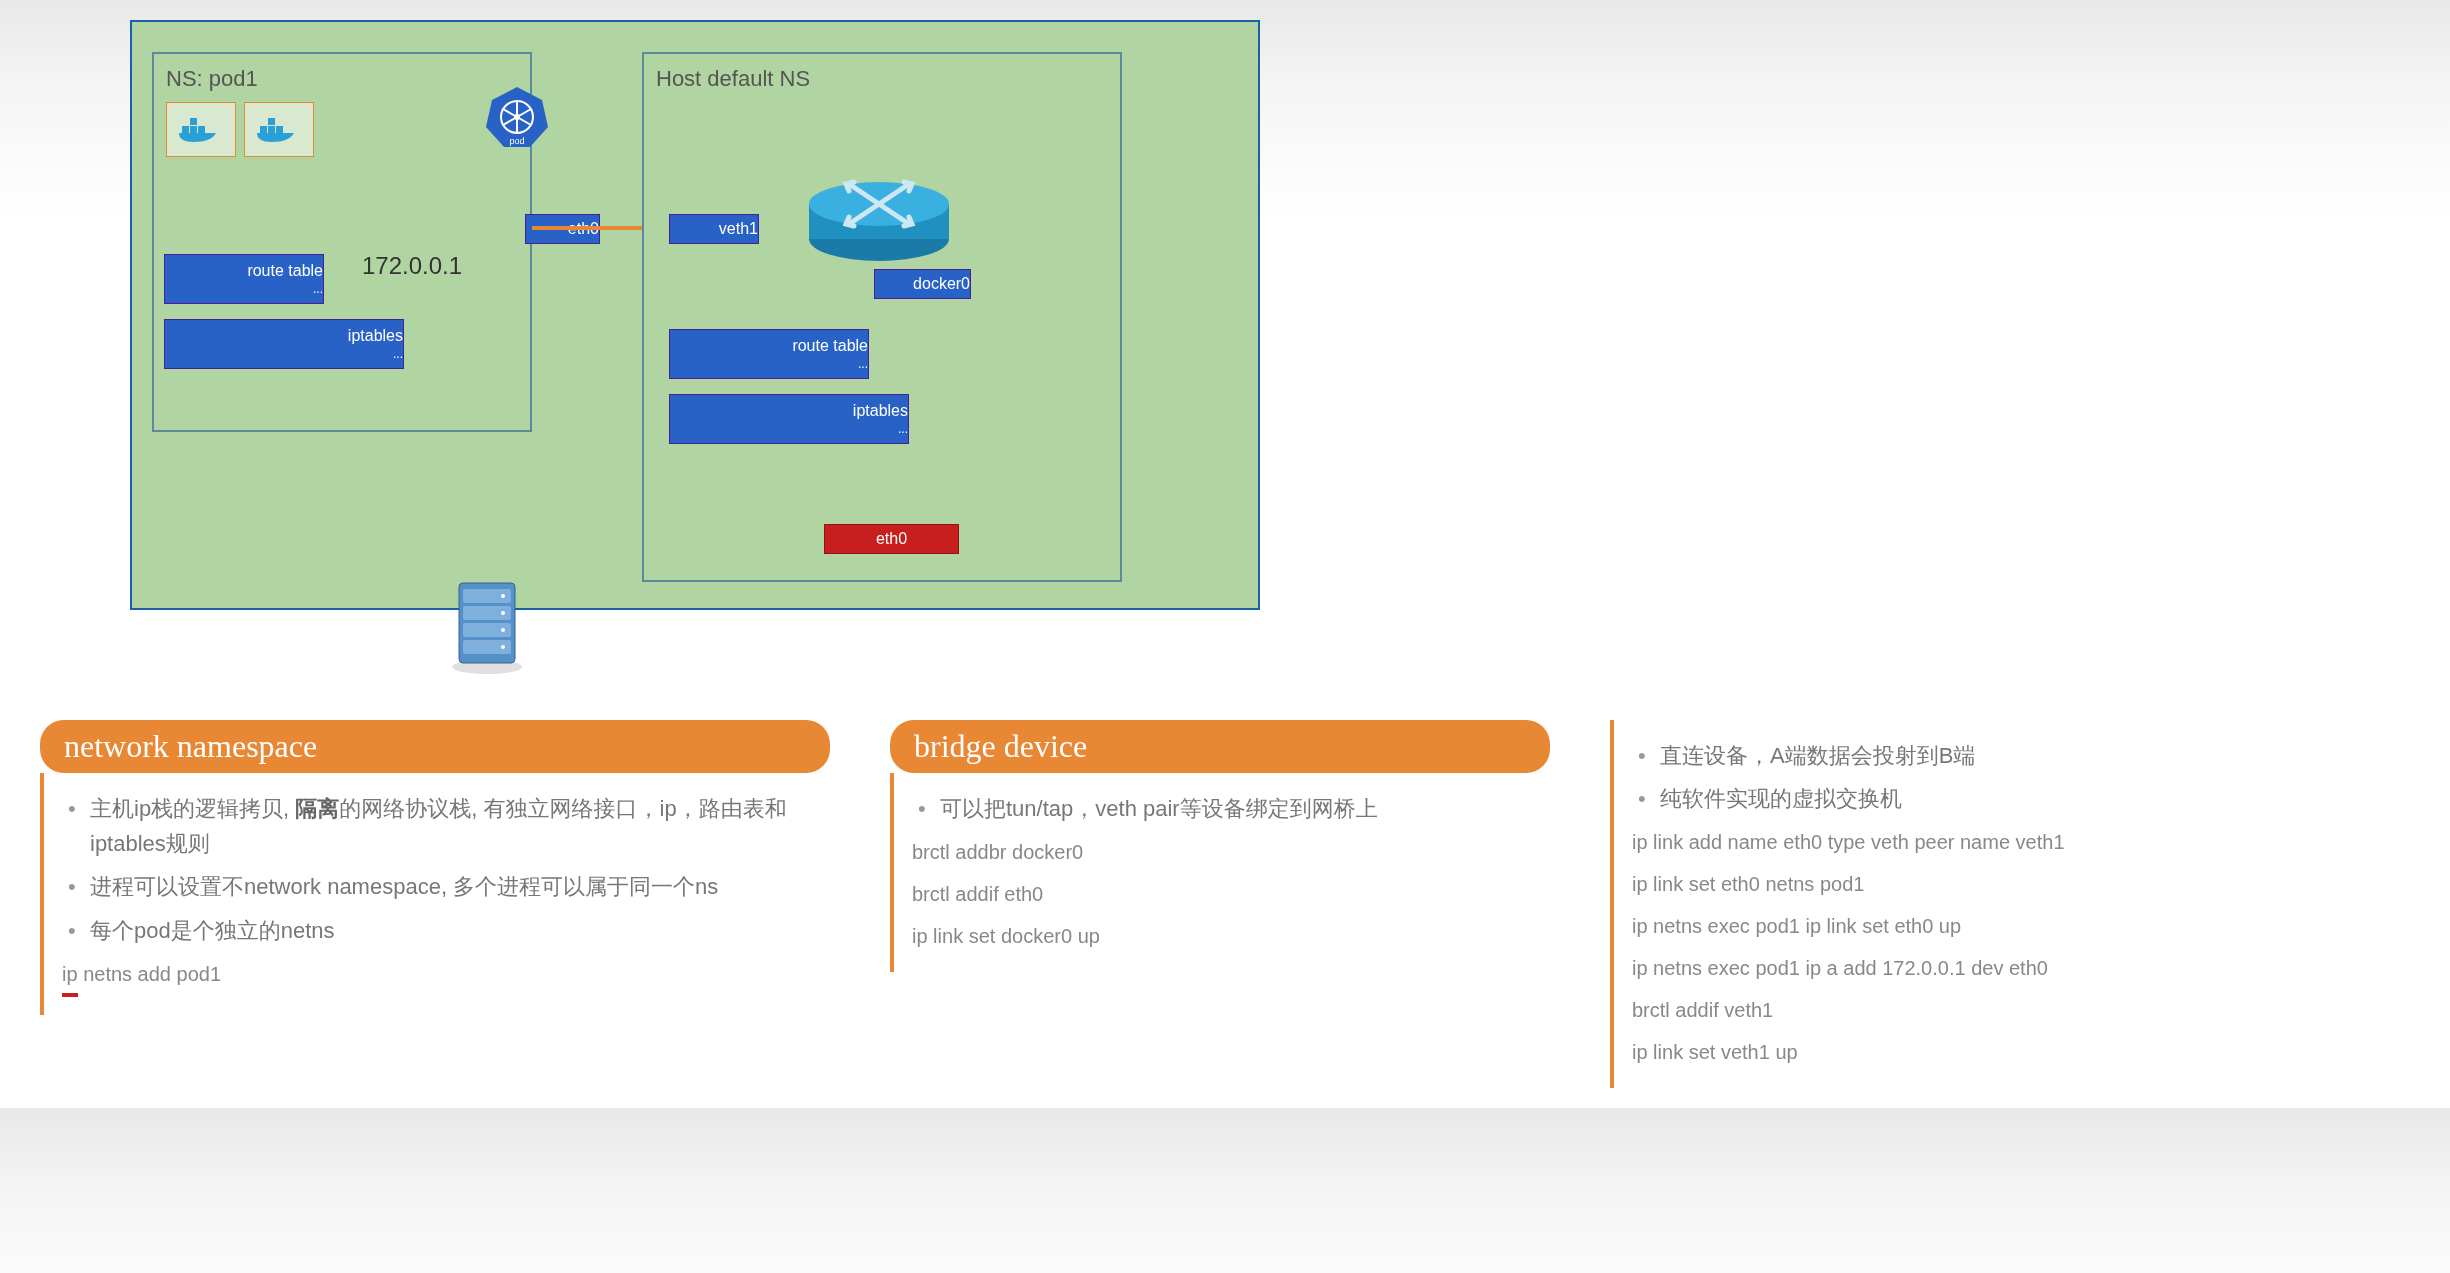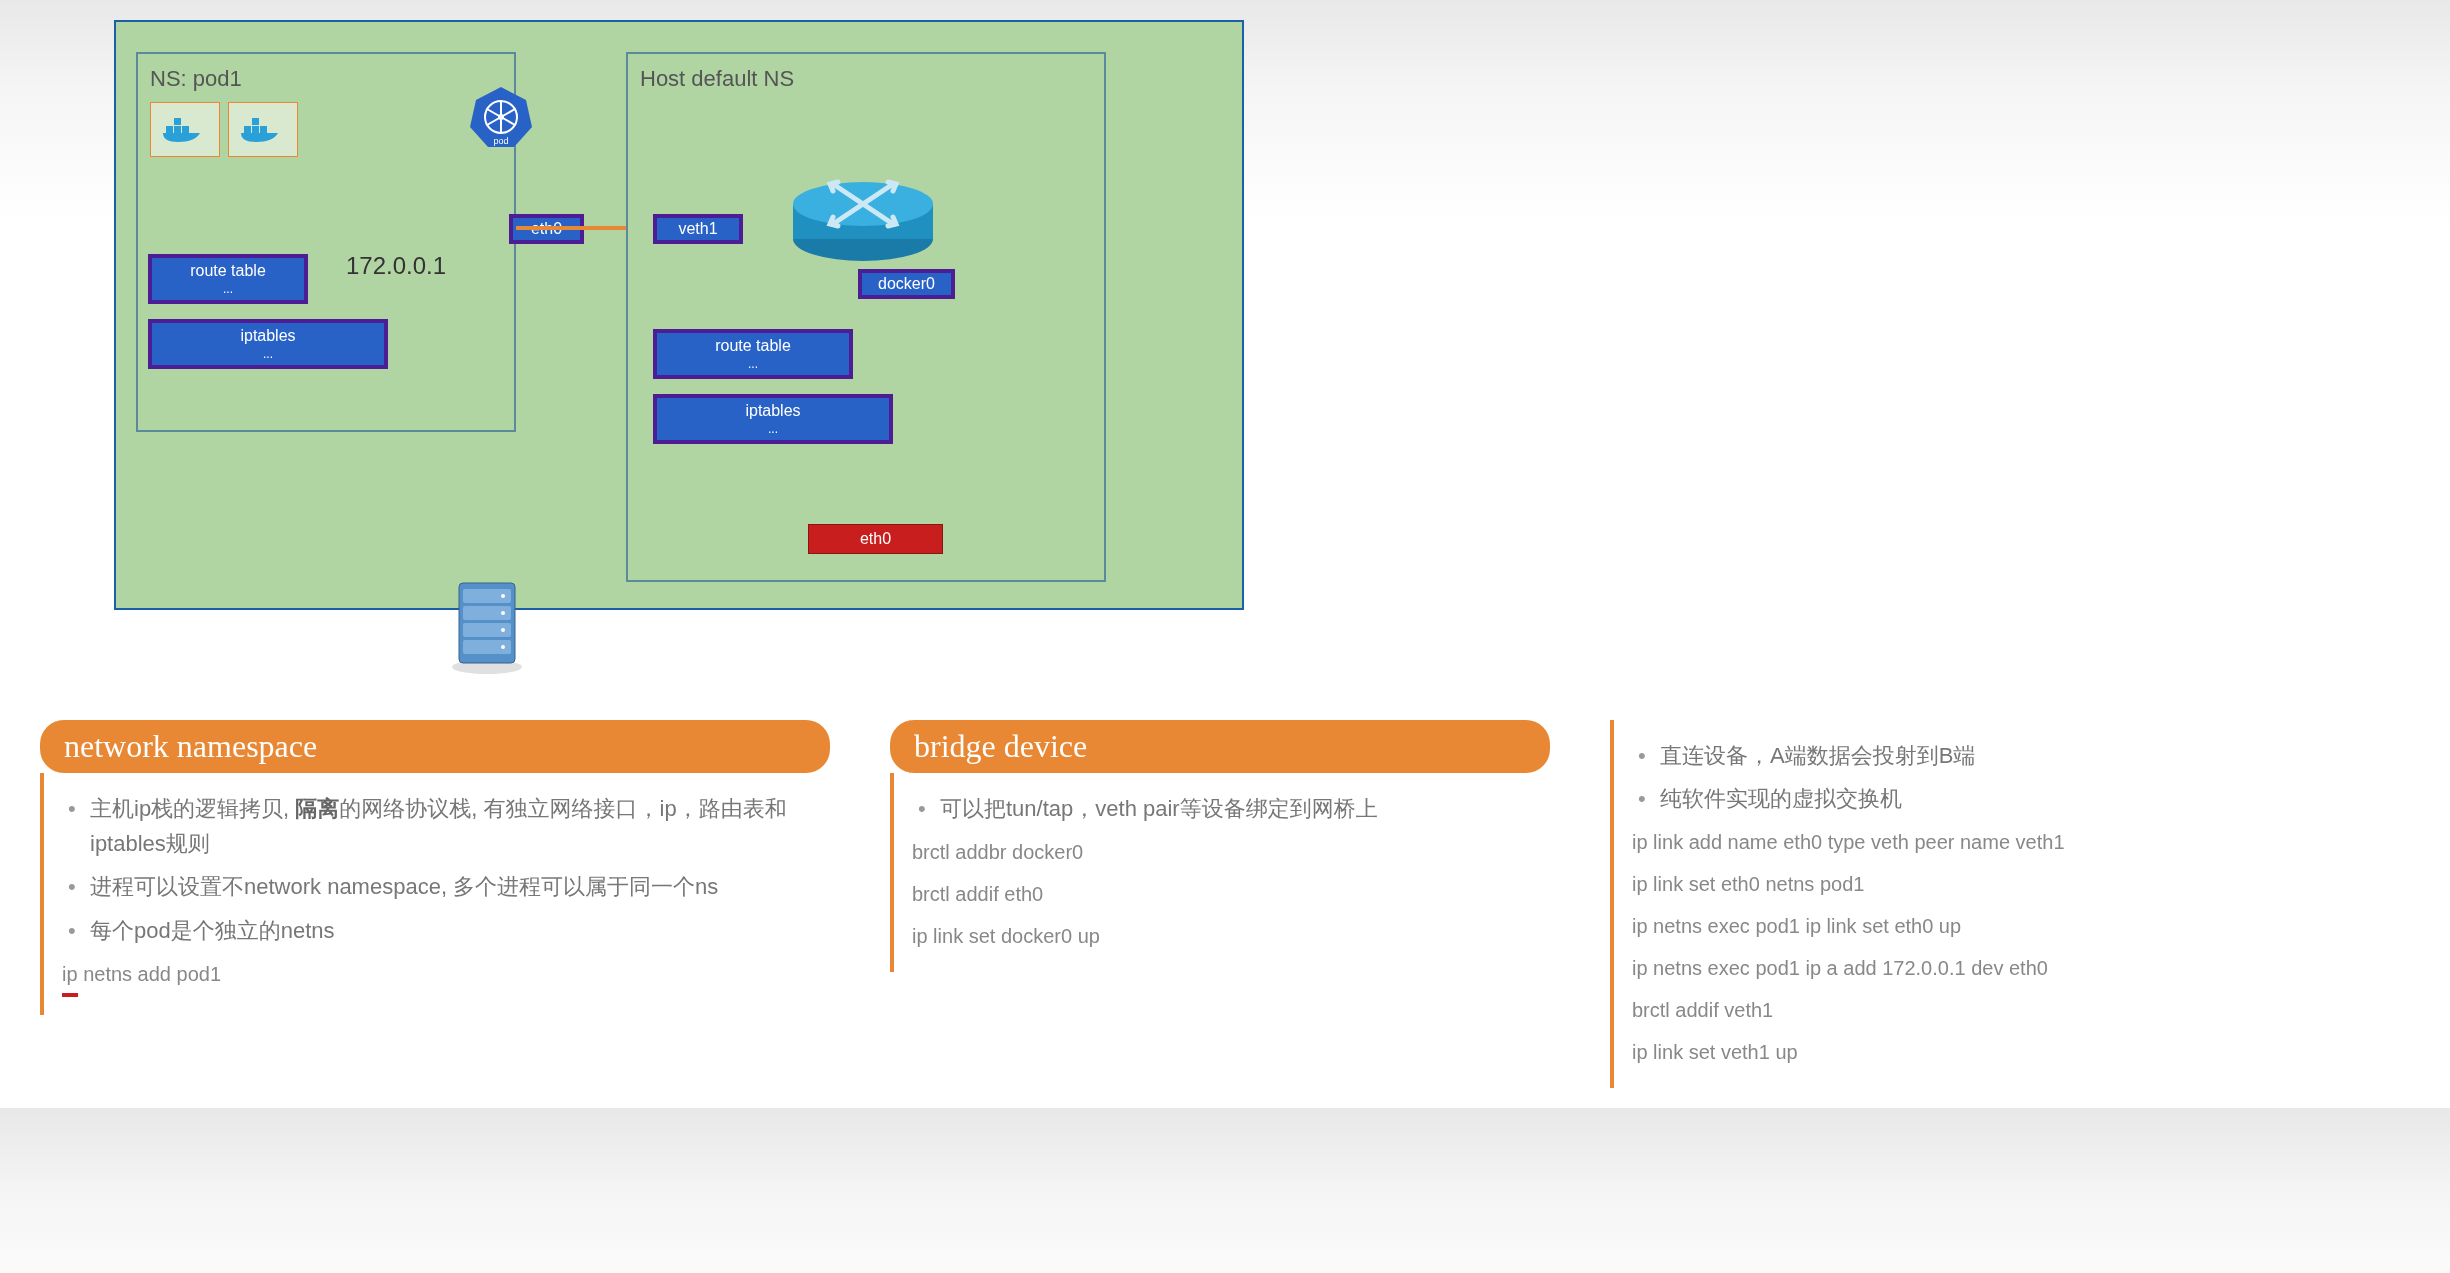--- a/index.html
+++ b/index.html
@@ -11,21 +11,21 @@
 }
 .diagram-area {
   position: relative;
   width: 1180px;
   height: 640px;
   margin-left: 60px;
   margin-bottom: 40px;
 }
 .host-box {
   position: absolute;
-  left: 14px;
+  left: 30px;
   top: 0;
   width: 1130px;
   height: 590px;
   background: #b1d4a3;
   border: 2px solid #1a5fa8;
 }
 .ns-box {
   position: absolute;
   background: #b1d4a3;
   border: 2px solid #5a8a9c;
@@ -52,24 +52,24 @@
 .docker-icon {
   width: 70px; height: 55px;
   border: 1.5px solid #e88834;
   background: #d8e9d0;
   display: flex; align-items: center; justify-content: center;
 }
 .docker-svg { width: 50px; height: 35px; }
 .blue-box {
   background: #2962c7;
   color: #fff;
-  border: 4px solid #4c1d95;
+  border: 1px solid #4c1d95;
   display: flex;
   flex-direction: column;
-  align-items: center;
+  align-items: flex-end;
   justify-content: center;
   font-size: 16px;
   position: absolute;
 }
 .blue-box .sub { font-size: 12px; margin-top: 2px; }
 .red-box {
   background: #c81e1e;
   color: #fff;
   border: 1px solid #8a1515;
   display: flex; align-items: center; justify-content: center;

